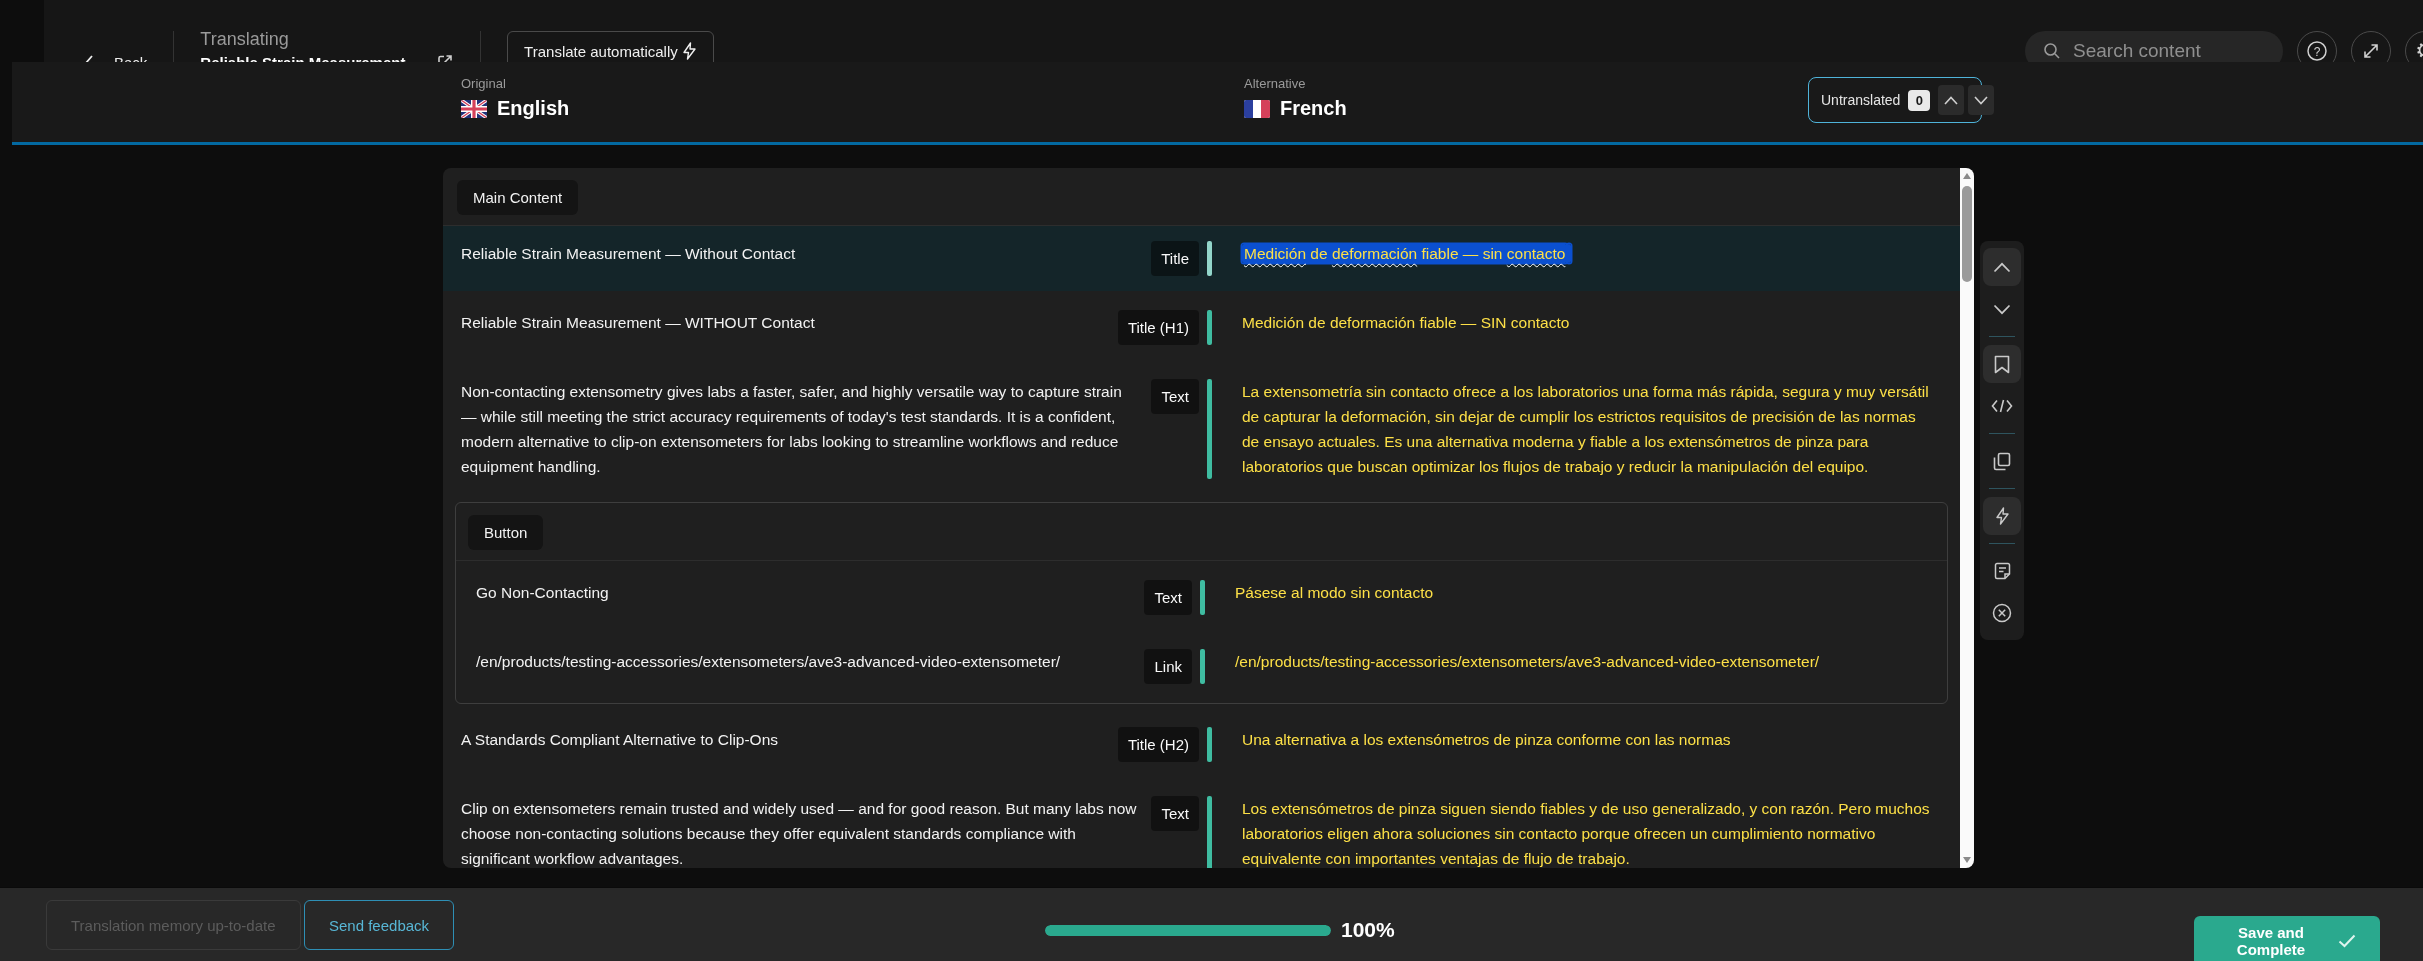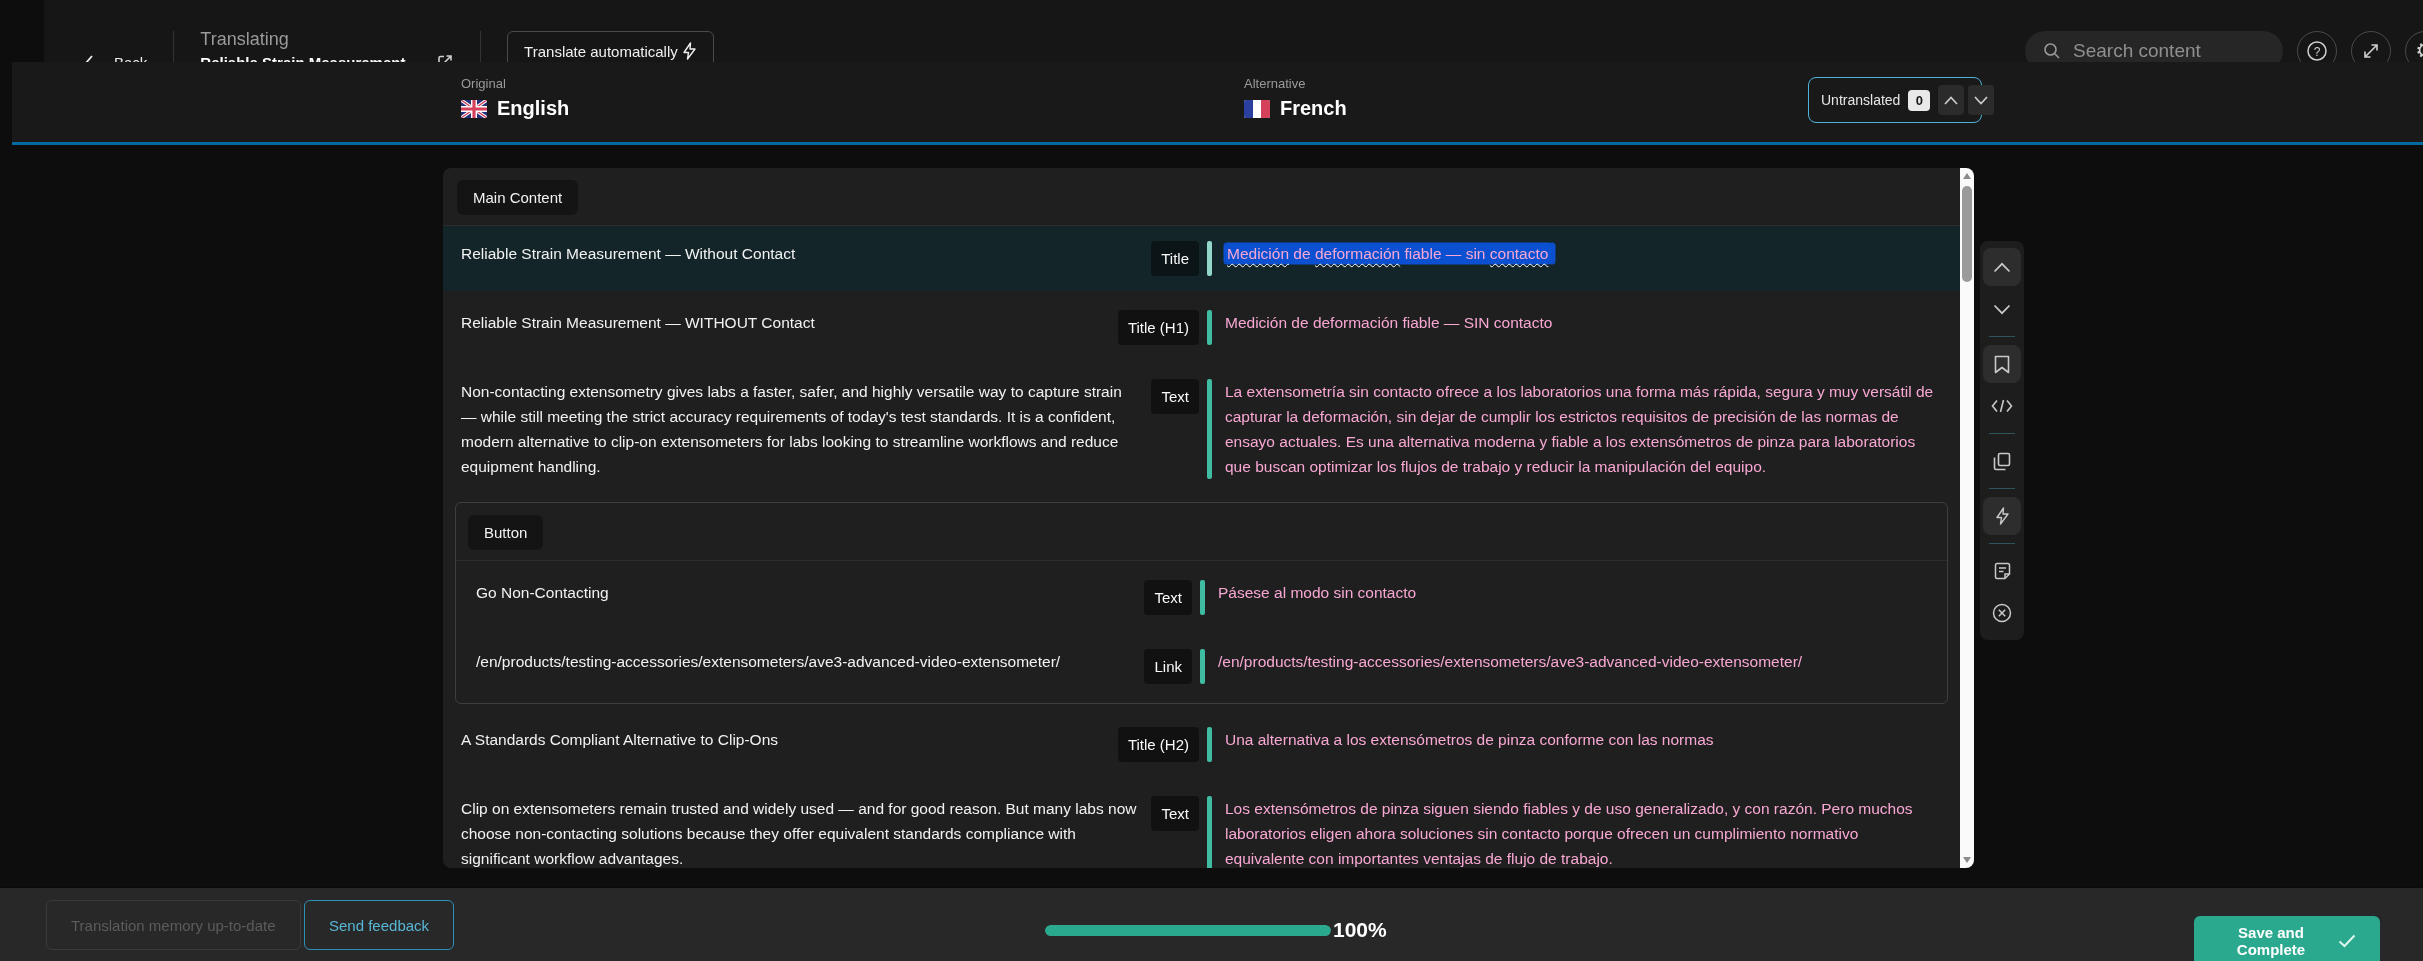--- a/index.html
+++ b/index.html
@@ -93,21 +93,21 @@
   .t-row.selected{background:#142529;margin-top:0}
   .orig{color:#f2f2f2;padding-left:10px;padding-right:12px}
   .tagwrap{display:flex;justify-content:flex-end;align-items:flex-start}
   .tag{
     background:rgba(0,0,0,0.45);border-radius:4px;padding:5px 10px;
     font-size:15px;color:#fafafa;white-space:nowrap;flex:0 0 auto;
   }
   .barcol{display:flex;justify-content:flex-start;align-self:stretch}
   .vbar{width:5px;border-radius:2px;background:#3fbca1;margin-left:8px;align-self:stretch;min-height:26px}
   .t-row.selected .vbar{background:#93d6ca}
-  .trans{color:#f9a8d4;padding-left:13px;padding-right:10px}
+  .trans{color:#fde047;padding-left:30px;padding-right:10px}
   .sel{
     background:#0b50d0;border-radius:2px;padding:1px 2px;box-shadow:0 0 0 1.5px #0b50d0;
   }
   .wavy{
     text-decoration:underline;text-decoration-style:wavy;
     text-decoration-color:#ffffff;text-decoration-thickness:1px;text-underline-offset:4px;
   }
   .group{
     margin:8px 12px 8px 12px;border:1px solid #3e3e3e;border-radius:6px;padding-bottom:4px;
   }
@@ -143,21 +143,21 @@
     position:absolute;left:0;bottom:0;width:100%;height:74px;
     background:#282828;border-top:1px solid #0a0a0a;
   }
   .f-btn{
     position:absolute;top:12px;height:50px;border-radius:6px;background:transparent;
     font-size:15px;display:flex;align-items:center;justify-content:center;padding:0 24px;
     font-family:"Liberation Sans",sans-serif;cursor:pointer;
   }
   .f-memory{left:46px;border:1px solid #3a3a3a;color:#5c5c5c;cursor:default}
   .f-feedback{left:304px;border:1px solid #2e8fb5;color:#58b7d6}
-  .progress-wrap{position:absolute;left:1045px;top:30px;display:flex;align-items:center;gap:2px}
+  .progress-wrap{position:absolute;left:1045px;top:30px;display:flex;align-items:center;gap:10px}
   .progress-track{width:286px;height:11px;border-radius:6px;background:#3a3a3a;overflow:hidden}
   .progress-fill{height:100%;border-radius:6px;background:#2aa98e;width:0}
   .progress-text{font-size:21px;font-weight:bold;color:#fff}
   .f-save{
     left:2194px;width:186px;border:none;background:#2aa98e;color:#fff;font-weight:bold;
     display:flex;gap:14px;margin-top:16px;
   }
 </style>
 </head>
 <body>

